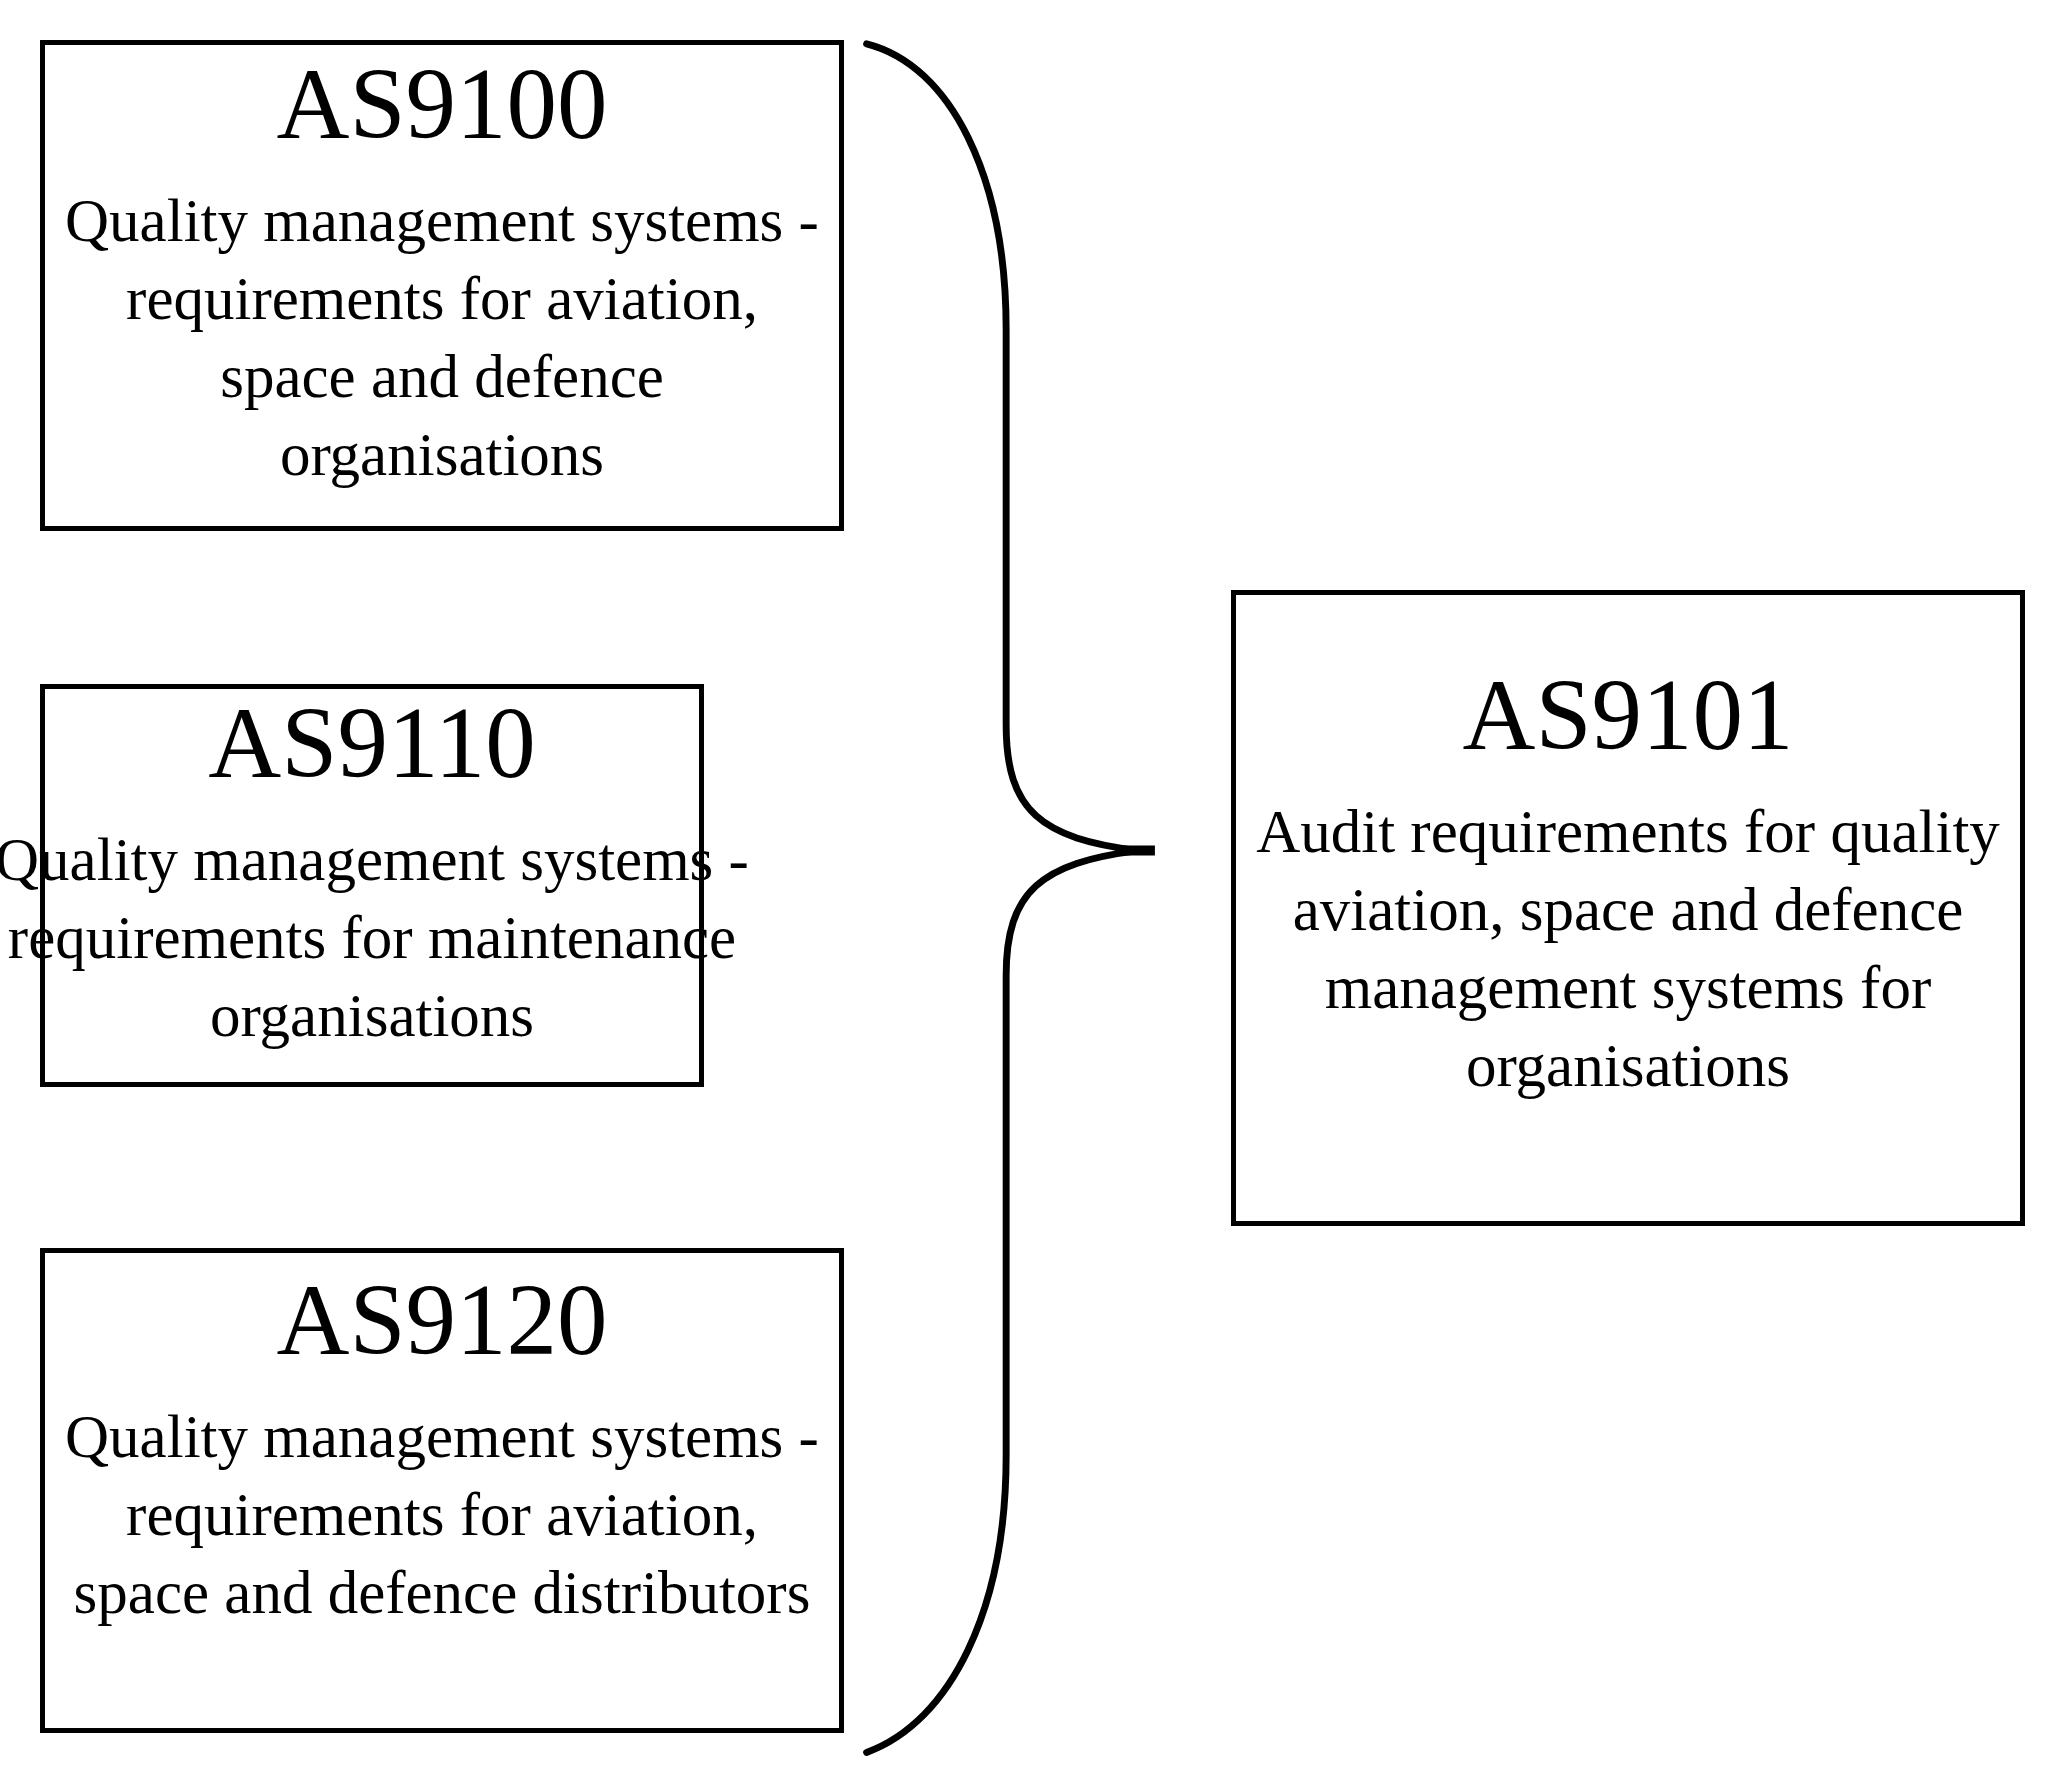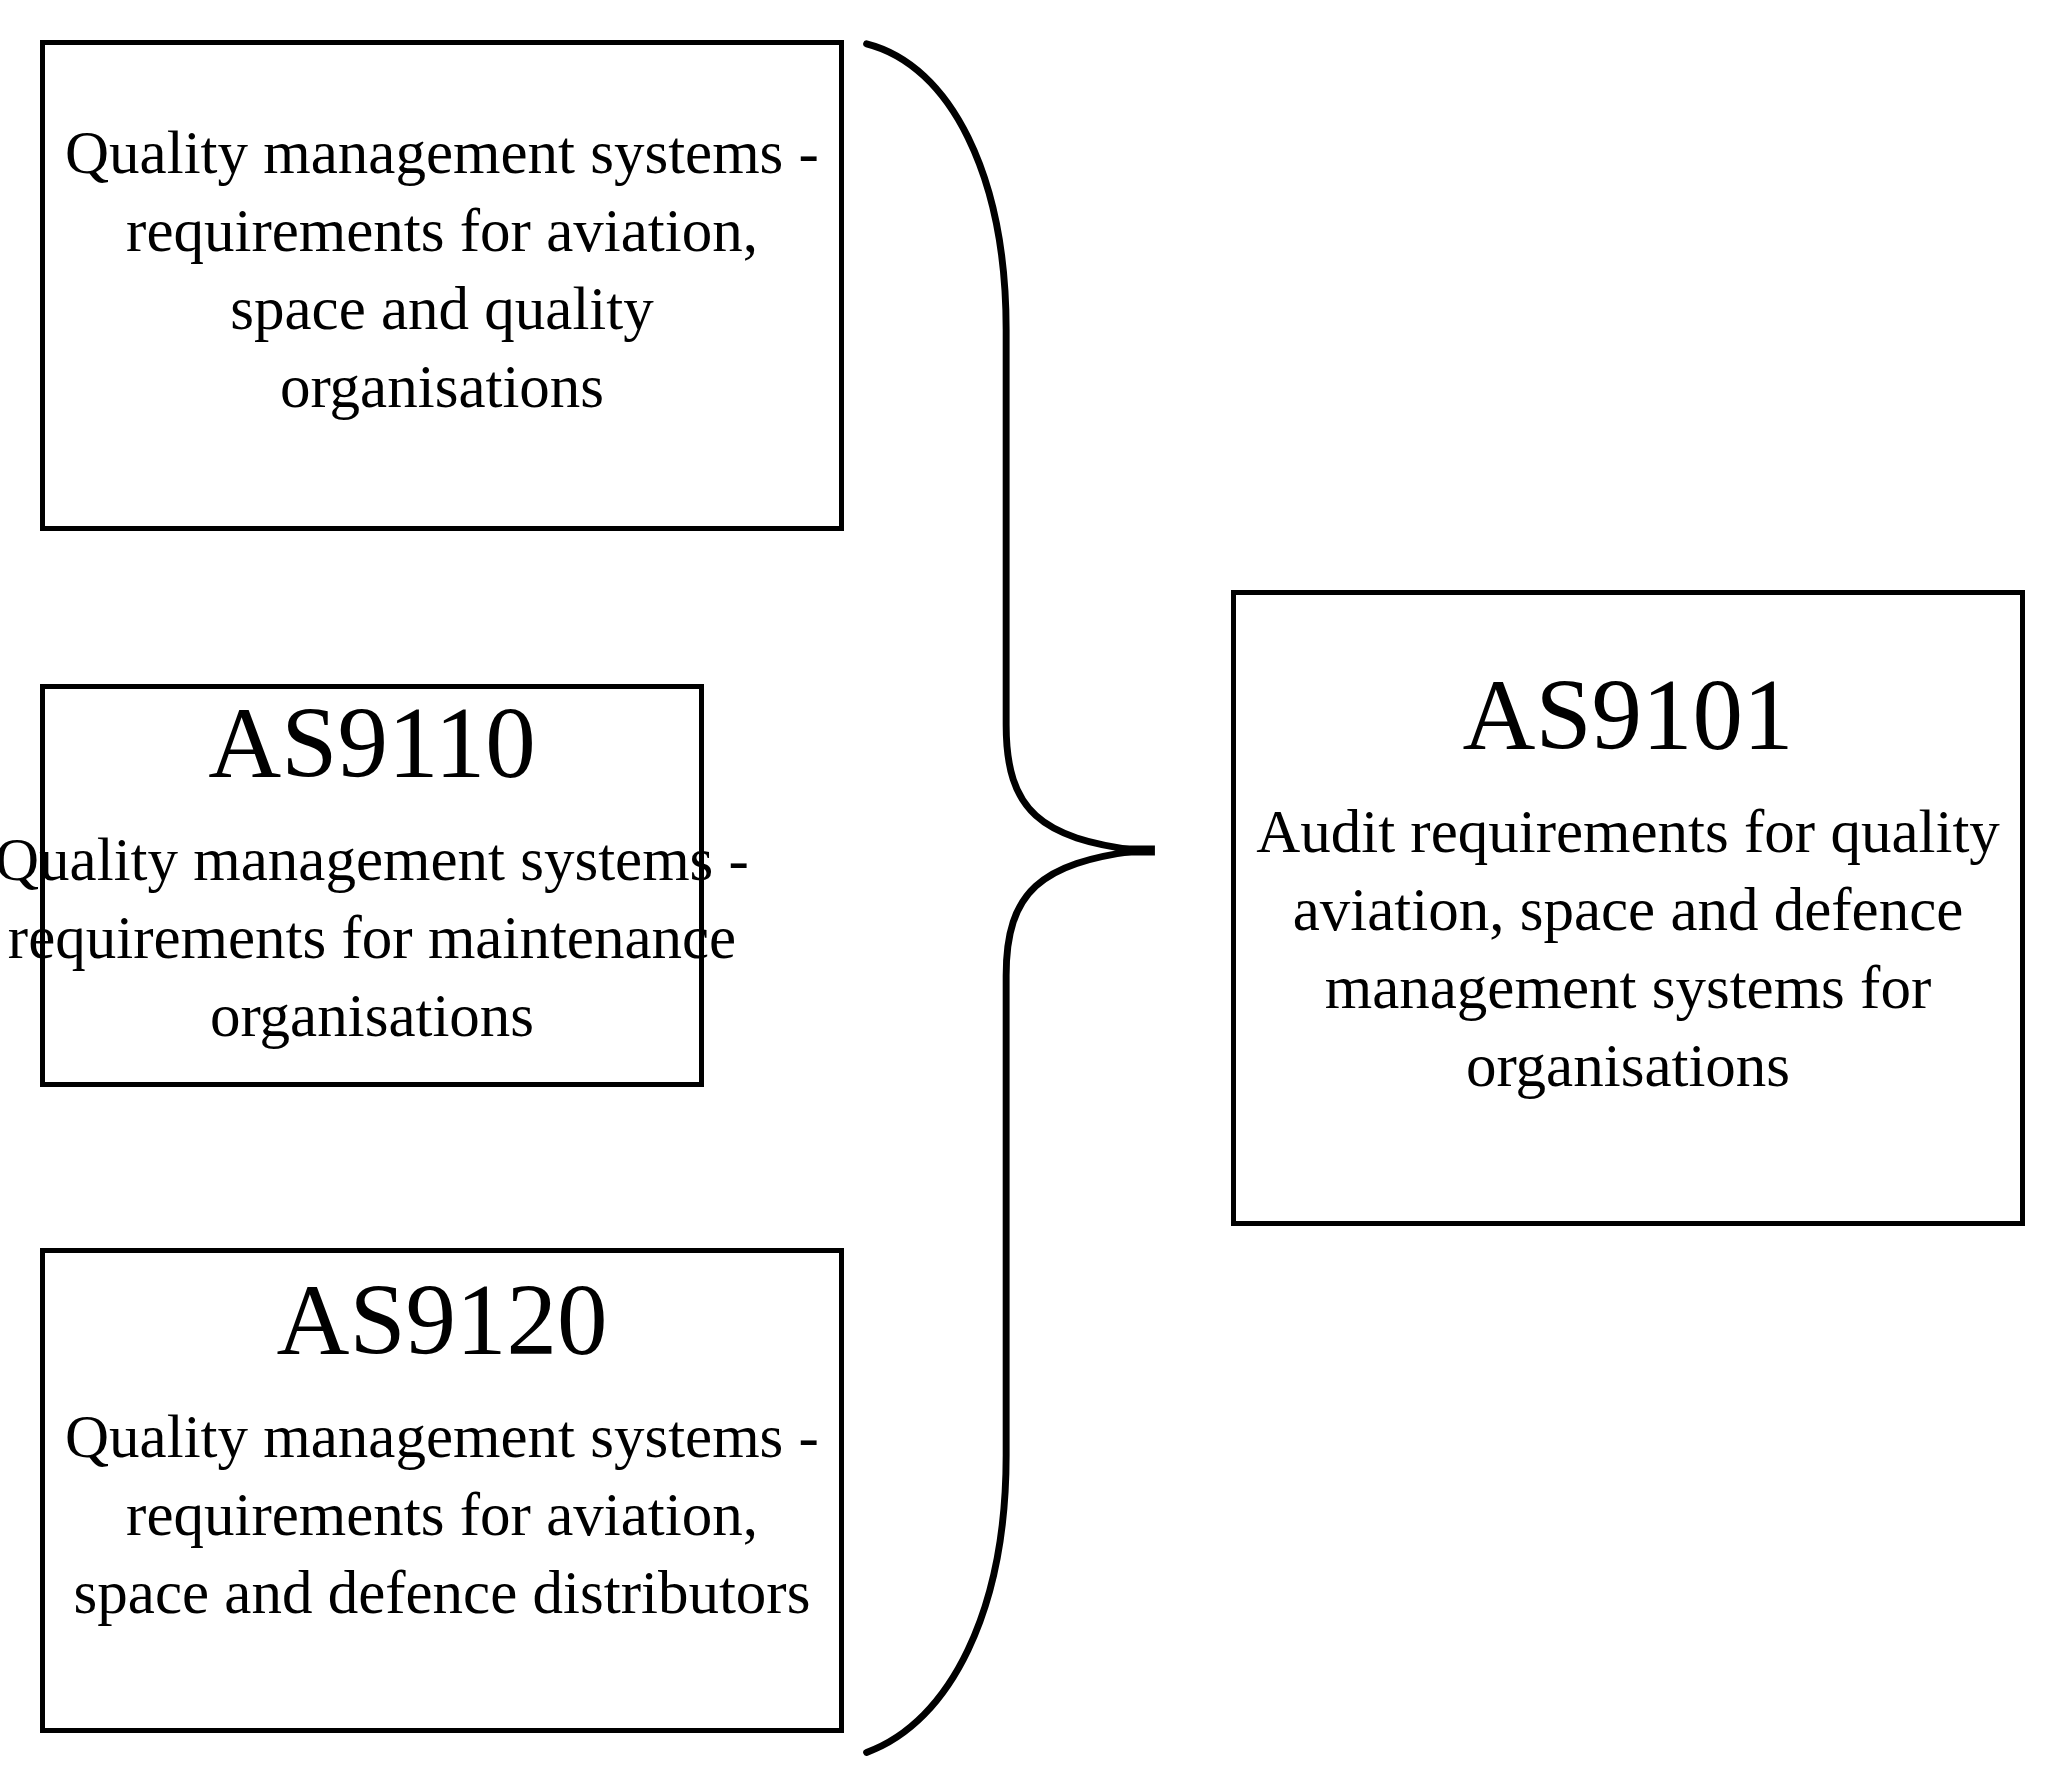--- a/index.html
+++ b/index.html
@@ -64,23 +64,24 @@
              C 1240 85, 1312 230, 1312 430
              L 1312 945
              C 1312 1058, 1358 1093, 1484 1109
              C 1358 1125, 1312 1162, 1312 1272
              L 1312 1898
              C 1312 2098, 1240 2245, 1130 2285" fill="none" stroke="#000000" stroke-width="9" stroke-linecap="round"></path>
     <path d="M 1458 1109 L 1506 1109" fill="none" stroke="#000000" stroke-width="13" stroke-linecap="butt"></path>
   </svg>
 
   <section class="box box-as9100">
+    <h2 class="box-title">AS9100</h2>
     <p class="box-line">Quality management systems -</p>
     <p class="box-line">requirements for aviation,</p>
-    <p class="box-line">space and quality</p>
+    <p class="box-line">space and defence</p>
     <p class="box-line">organisations</p>
   </section>
 
   <section class="box box-as9110">
     <h2 class="box-title">AS9110</h2>
     <p class="box-line">Quality management systems -</p>
     <p class="box-line">requirements for maintenance</p>
     <p class="box-line">organisations</p>
   </section>
 

